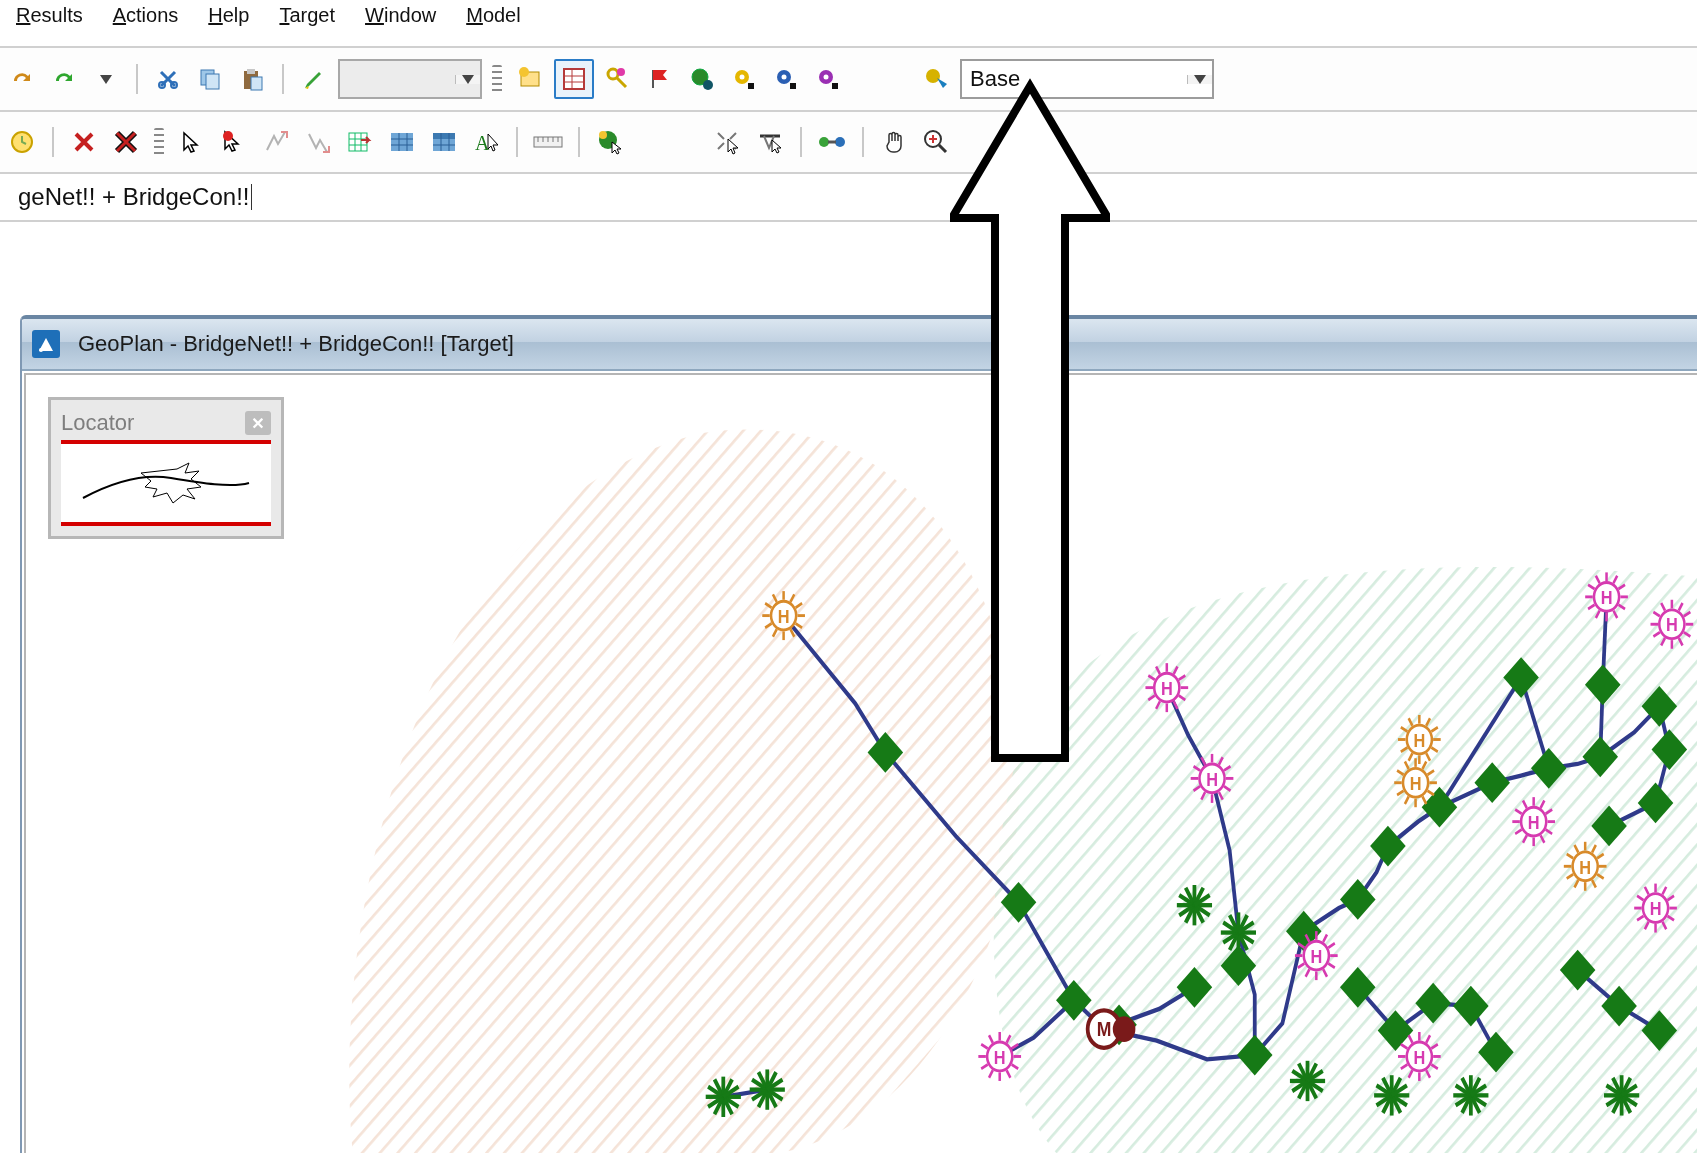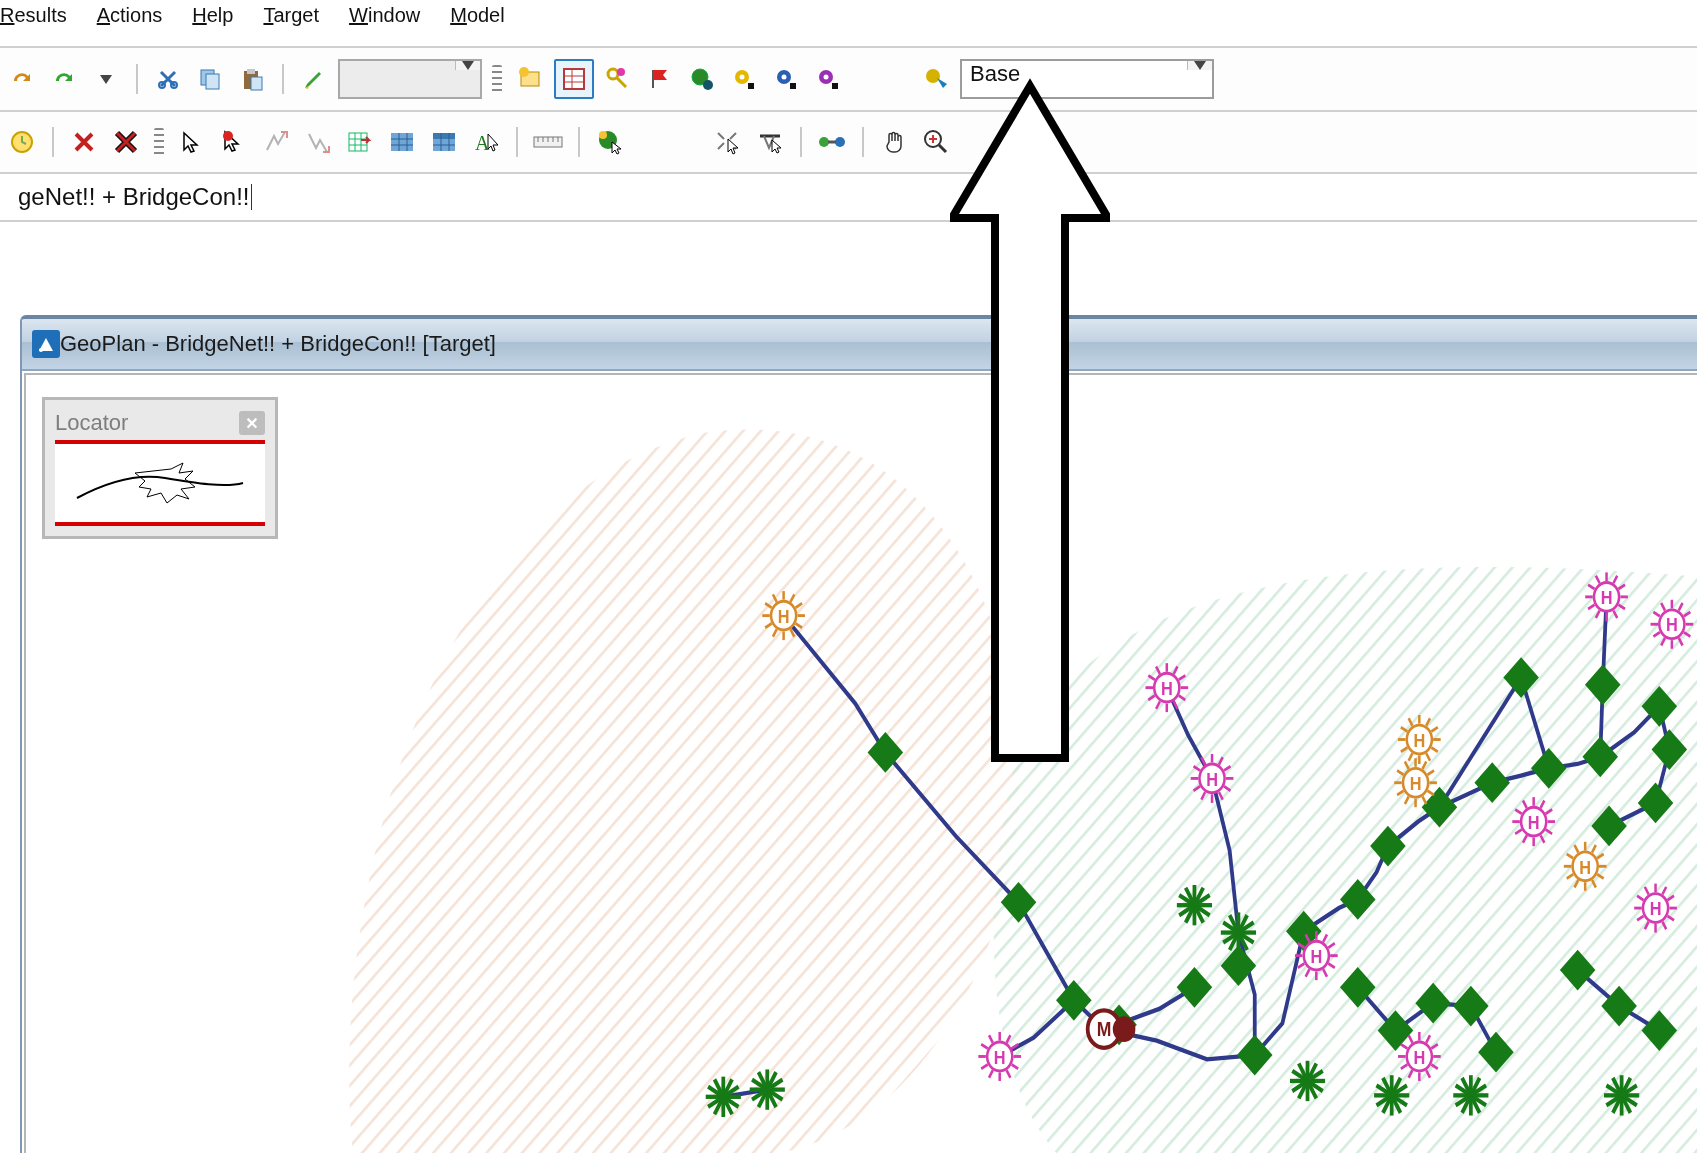--- a/index.html
+++ b/index.html
@@ -1,41 +1,41 @@
 <!DOCTYPE html>
 <html><head>
 <meta charset="utf-8">
 <style>
   html,body{margin:0;padding:0;font-family:"Segoe UI",Tahoma,sans-serif;font-size:20px;color:#111;background:#fff;overflow:hidden;width:1697px;height:1153px}
-  .menubar{display:flex;gap:30px;padding:4px 0;border-bottom:2px solid #d0d0d0;background:#fff;height:38px;align-items:flex-start}
+  .menubar{display:flex;gap:30px;padding:4px 16px;border-bottom:2px solid #d0d0d0;background:#fff;height:38px;align-items:flex-start}
   .menubar .menu-item{user-select:none;cursor:default}
   .menubar .menu-item::first-letter{text-decoration:underline}
   .toolbar{display:flex;align-items:center;gap:6px;padding:4px 4px;border-bottom:2px solid #d0d0d0;background:#fdfdfd;height:54px}
   .toolbar2{height:52px}
   .tbtn{width:36px;height:36px;display:flex;align-items:center;justify-content:center;border-radius:2px}
   .tbtn.active{border:2px solid #2a7cc7;background:#e9f3fb}
   .sep{width:0;height:30px;border-left:2px solid #c8c8c8;margin:0 6px}
   .grip{width:10px;height:28px;background:repeating-linear-gradient(to bottom,#888 0 2px,transparent 2px 6px);border-radius:2px;margin:0 4px}
-  .dropdown{display:flex;align-items:flex-start;border:2px solid #a8a8a8;background:#ececec;height:36px}
+  .dropdown{display:flex;align-items:center;border:2px solid #a8a8a8;background:#ececec;height:36px}
   .dropdown .dval{padding:0 8px;background:transparent;min-width:20px}
   .dropdown .dcaret{width:24px;display:flex;align-items:center;justify-content:center;border-left:1px solid #bbb;background:#f4f4f4}
   .dropdown.white .dval{background:#fff}
   .dropdown.white{background:#fff;border:2px solid #9c9c9c}
   .caret{width:0;height:0;border-left:6px solid transparent;border-right:6px solid transparent;border-top:9px solid #444}
   .addr{padding:4px 18px;border-bottom:2px solid #d0d0d0;height:38px;font-size:24px;display:flex;align-items:center}
 
   
   .geowin{position:absolute;left:20px;top:315px;right:0;bottom:0;border:2px solid #7f98b3;border-top:4px solid #6a86a3;border-right:none;border-bottom:none;background:#fff;border-radius:6px 0 0 0}
-  .geotitle{height:50px;display:flex;align-items:center;gap:0;padding:0 10px;
+  .geotitle{height:50px;display:flex;align-items:center;gap:18px;padding:0 10px;
     background:linear-gradient(#dbe6f0,#c2d2e2 45%,#aabfd3 46%,#c3d4e4);
     border-bottom:2px solid #8ea7be;border-radius:4px 0 0 0;font-size:22px;color:#1b1b1b}
   .geoicon{width:28px;height:28px;background:#1e6fb8;border-radius:3px;display:flex;align-items:center;justify-content:center}
   .geocanvas{position:absolute;left:2px;right:0;top:54px;bottom:0;border:2px solid #b5b5b5;border-right:none;border-bottom:none;background:#fff;overflow:hidden}
 
-  .locator{position:absolute;left:16px;top:22px;width:210px;border:3px solid #b7b7b7;background:#e9e9e9;padding:10px 10px 10px 10px}
+  .locator{position:absolute;left:22px;top:22px;width:210px;border:3px solid #b7b7b7;background:#e9e9e9;padding:10px 10px 10px 10px}
   .locator .lhdr{display:flex;align-items:center;justify-content:space-between;color:#7e7e7e;font-size:22px;margin-bottom:4px}
   .locator .lclose{width:26px;height:24px;display:flex;align-items:center;justify-content:center;background:#bdbdbd;border-radius:3px;color:#fff;font-weight:bold;font-size:16px}
   .locator .lmap{background:#fff;border-top:4px solid #d40000;border-bottom:4px solid #d40000;height:78px;display:flex;align-items:center;justify-content:center}
 
   
   .big-arrow{position:absolute;left:950px;top:78px;transform:translateX(0);z-index:50;pointer-events:none}
 
   .canvas-svg{width:100%;height:100%;display:block}
 
   

